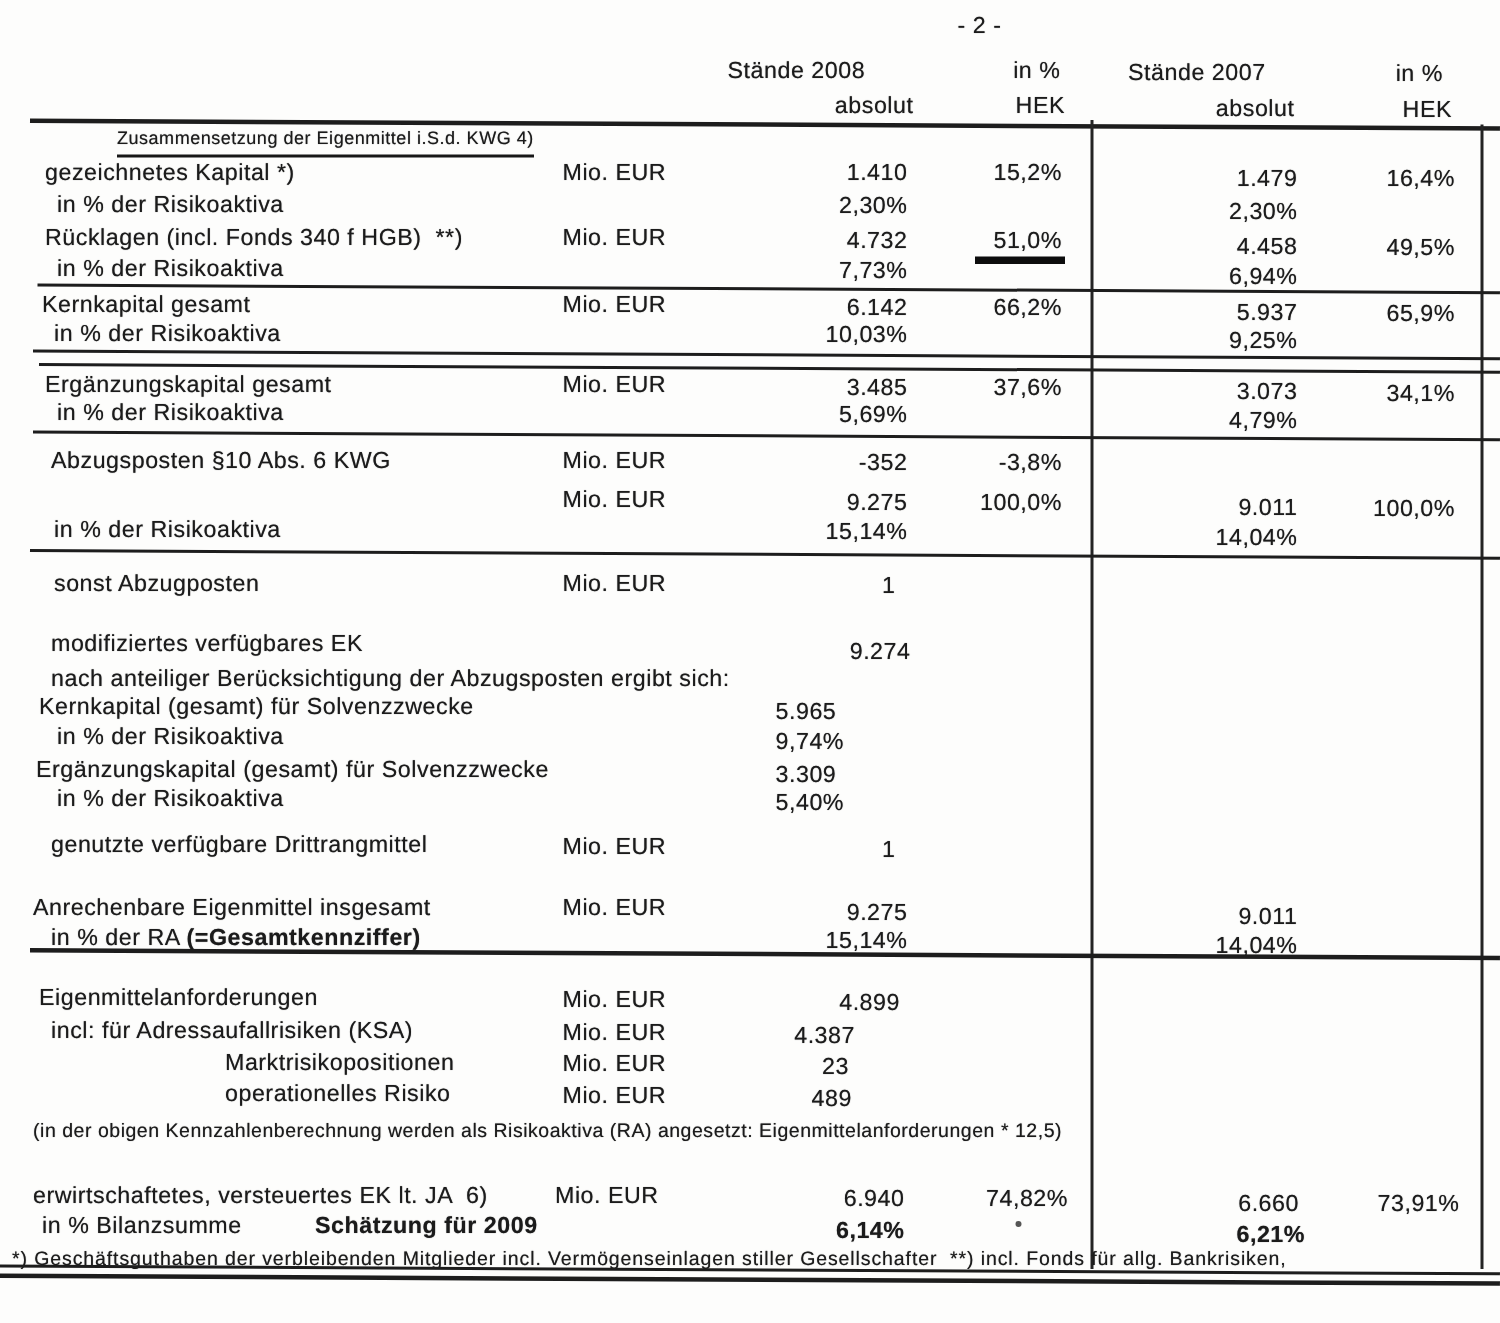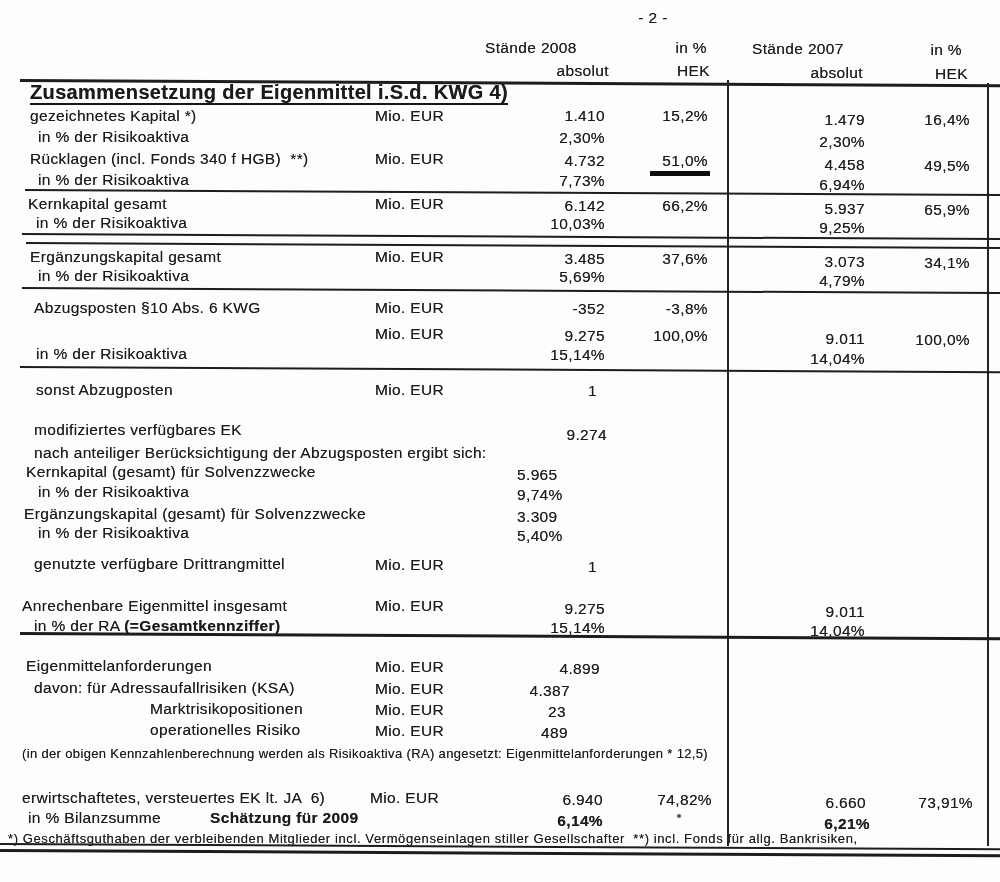--- a/index.html
+++ b/index.html
@@ -3,21 +3,21 @@
 <meta charset="utf-8">
 <style>
   html,body{margin:0;padding:0;background:#ffffff;}
   .page{position:relative;width:1000px;height:882px;background:#fdfdfc;
         font-family:"Liberation Sans","DejaVu Sans",sans-serif;color:#1b1b1b;overflow:hidden;}
   .t{position:absolute;font-size:15.5px;line-height:17px;white-space:pre;
      letter-spacing:0.35px;text-shadow:0 0 0.6px rgba(25,25,25,0.65);}
   .b{font-weight:bold;}
   .small{font-size:13px;}
   .ctr{text-align:center;}
-  .title{font-size:20px;font-weight:bold;border-bottom:2.5px solid #171717;padding-bottom:2px;}
+  .title{font-size:12px;font-weight:normal;border-bottom:2.5px solid #171717;padding-bottom:2px;margin-left:48px;}
   .hl{position:absolute;background:#1d1d1d;transform:rotate(0.3deg);transform-origin:left top;}
   .vl{position:absolute;background:#242424;width:2px;}
   .bar{position:absolute;background:#0d0d0d;}
   .dot{position:absolute;width:4px;height:4px;border-radius:50%;background:#555;}
 </style>
 </head>
 <body>
 
 <div class="page">
 
@@ -141,21 +141,21 @@
   <div class="t" style="left:34px;top:617px"><span>in % der RA </span><span class="b">(=Gesamtkennziffer)</span></div>
   <div class="t" style="right:395px;top:619px">15,14%</div>
   <div class="t" style="right:135px;top:622px">14,04%</div>
 
   <div class="hl" style="left:20px;top:632px;width:980px;height:2.5px"></div>
 
   <div class="t" style="left:26px;top:657px">Eigenmittelanforderungen</div>
   <div class="t" style="left:375px;top:658px">Mio. EUR</div>
   <div class="t" style="right:400px;top:660px">4.899</div>
 
-  <div class="t" style="left:34px;top:679px">davon: für Adressaufallrisiken (KSA)</div>
+  <div class="t" style="left:34px;top:679px">incl: für Adressaufallrisiken (KSA)</div>
   <div class="t" style="left:375px;top:680px">Mio. EUR</div>
   <div class="t" style="right:430px;top:682px">4.387</div>
 
   <div class="t" style="left:150px;top:700px">Marktrisikopositionen</div>
   <div class="t" style="left:375px;top:701px">Mio. EUR</div>
   <div class="t" style="right:434px;top:703px">23</div>
 
   <div class="t" style="left:150px;top:721px">operationelles Risiko</div>
   <div class="t" style="left:375px;top:722px">Mio. EUR</div>
   <div class="t" style="right:432px;top:724px">489</div>

